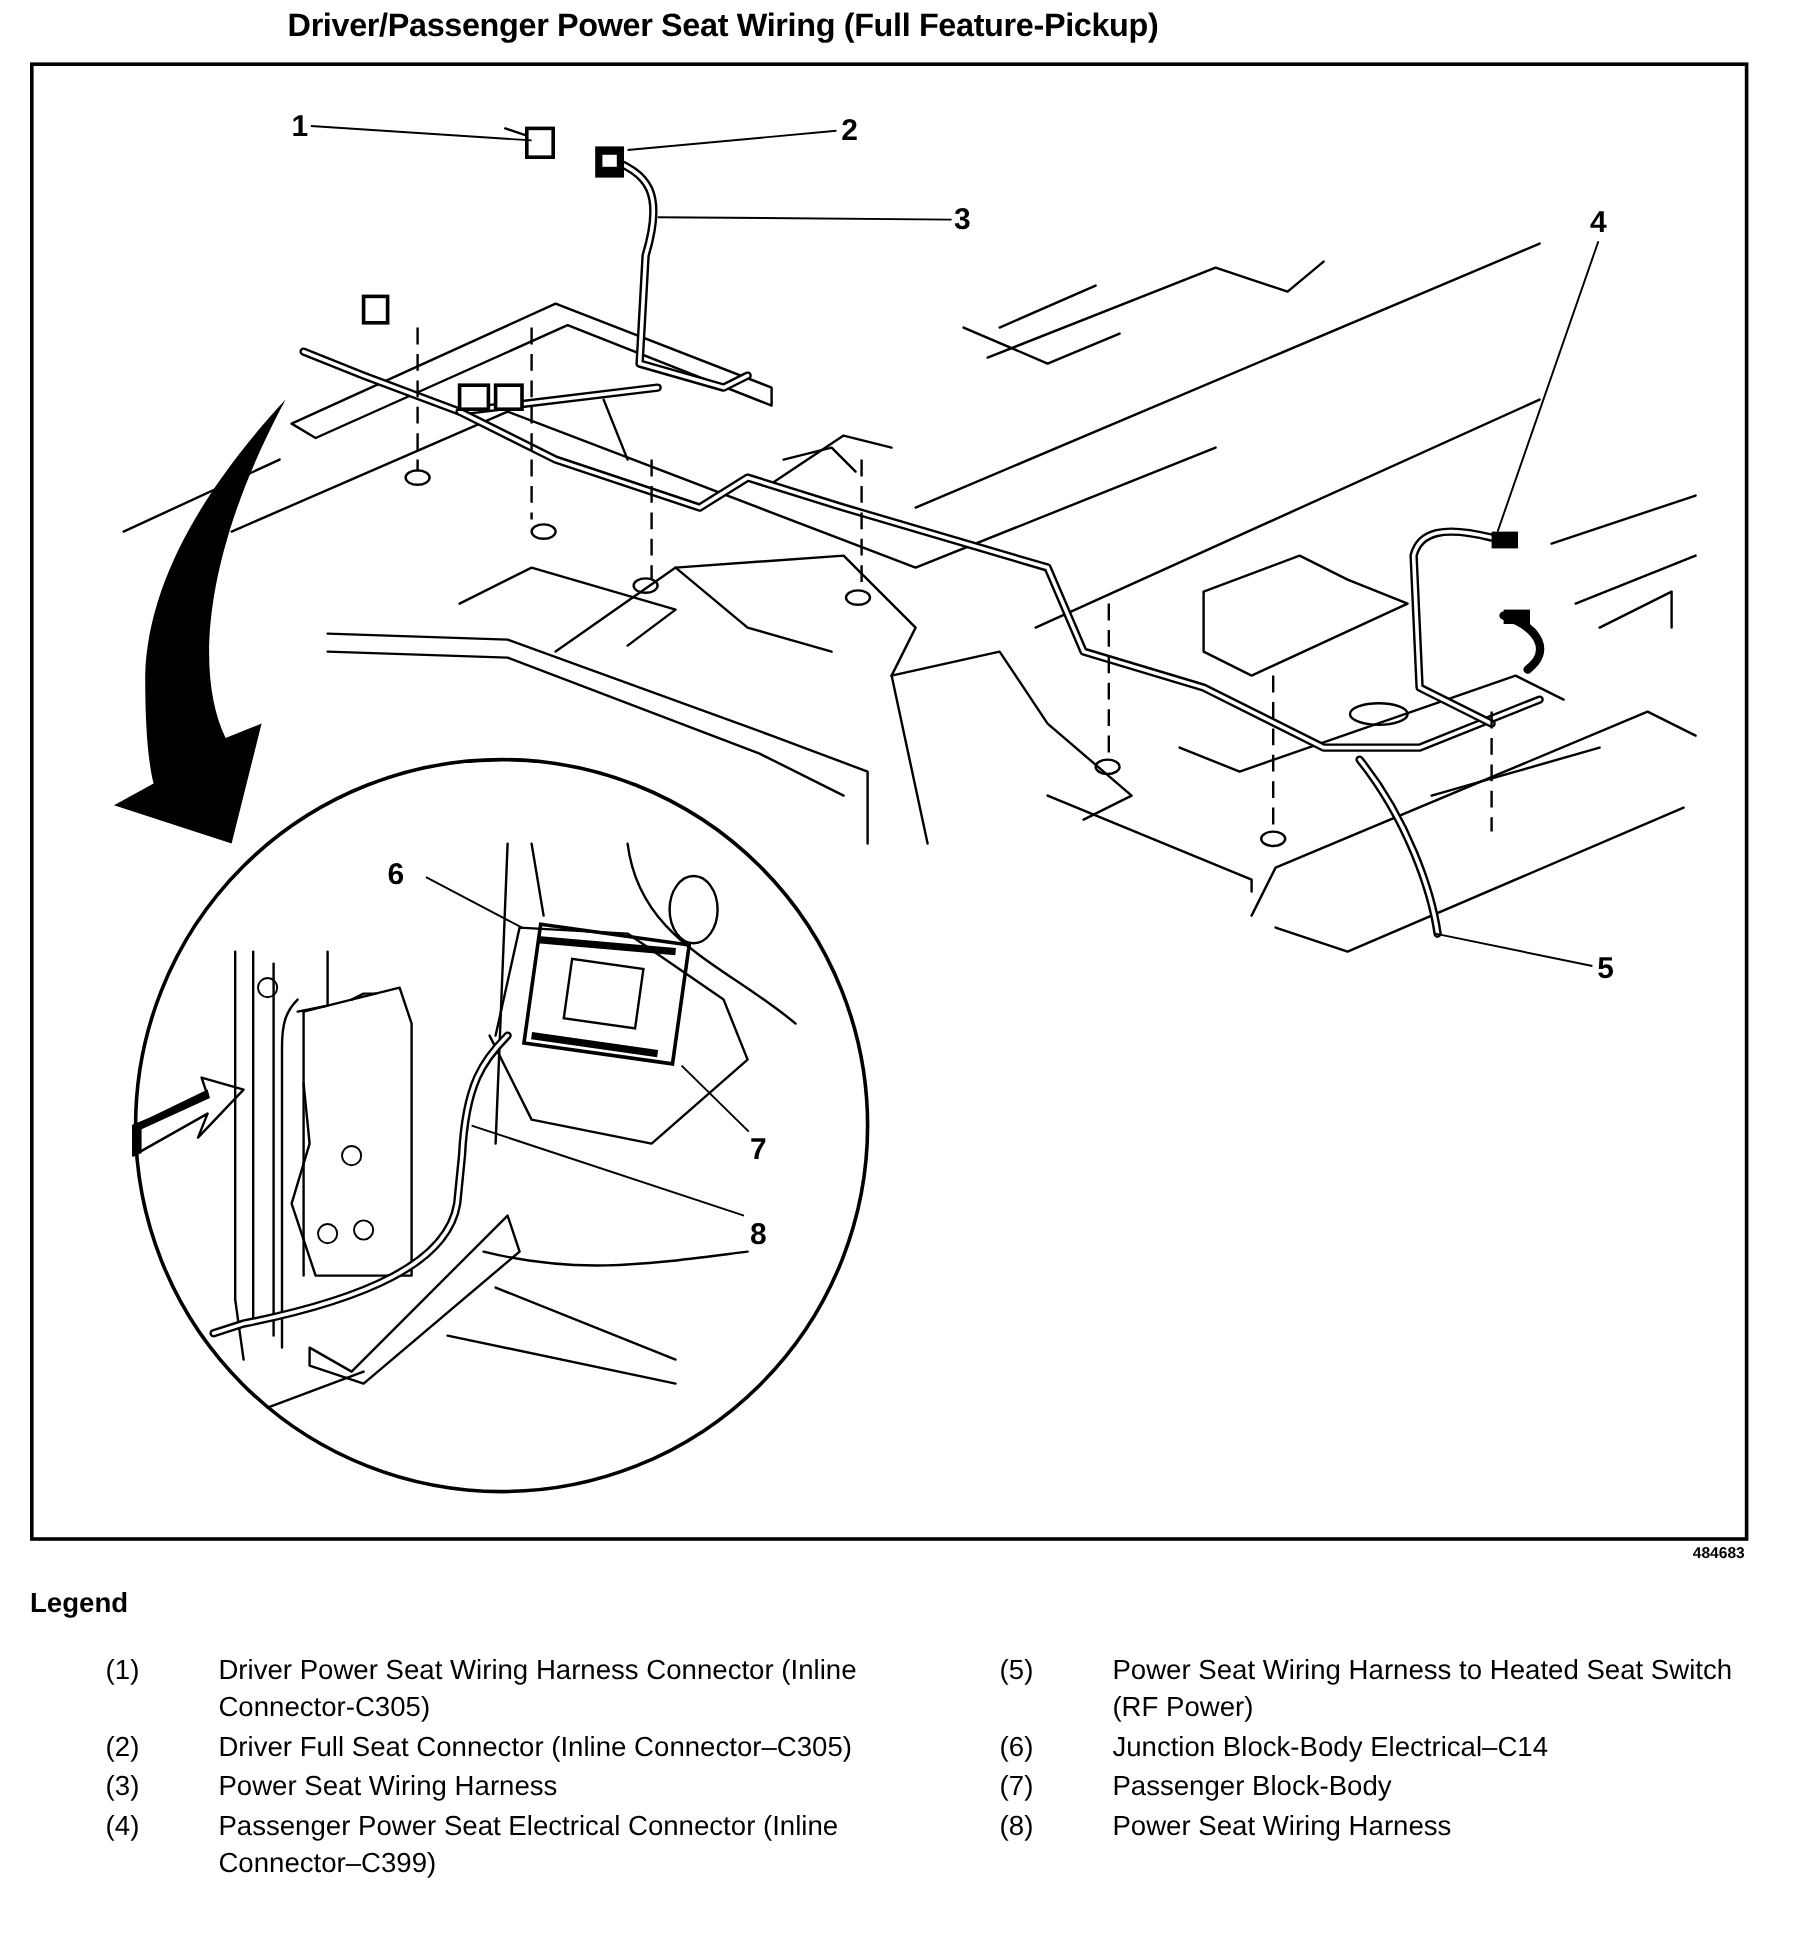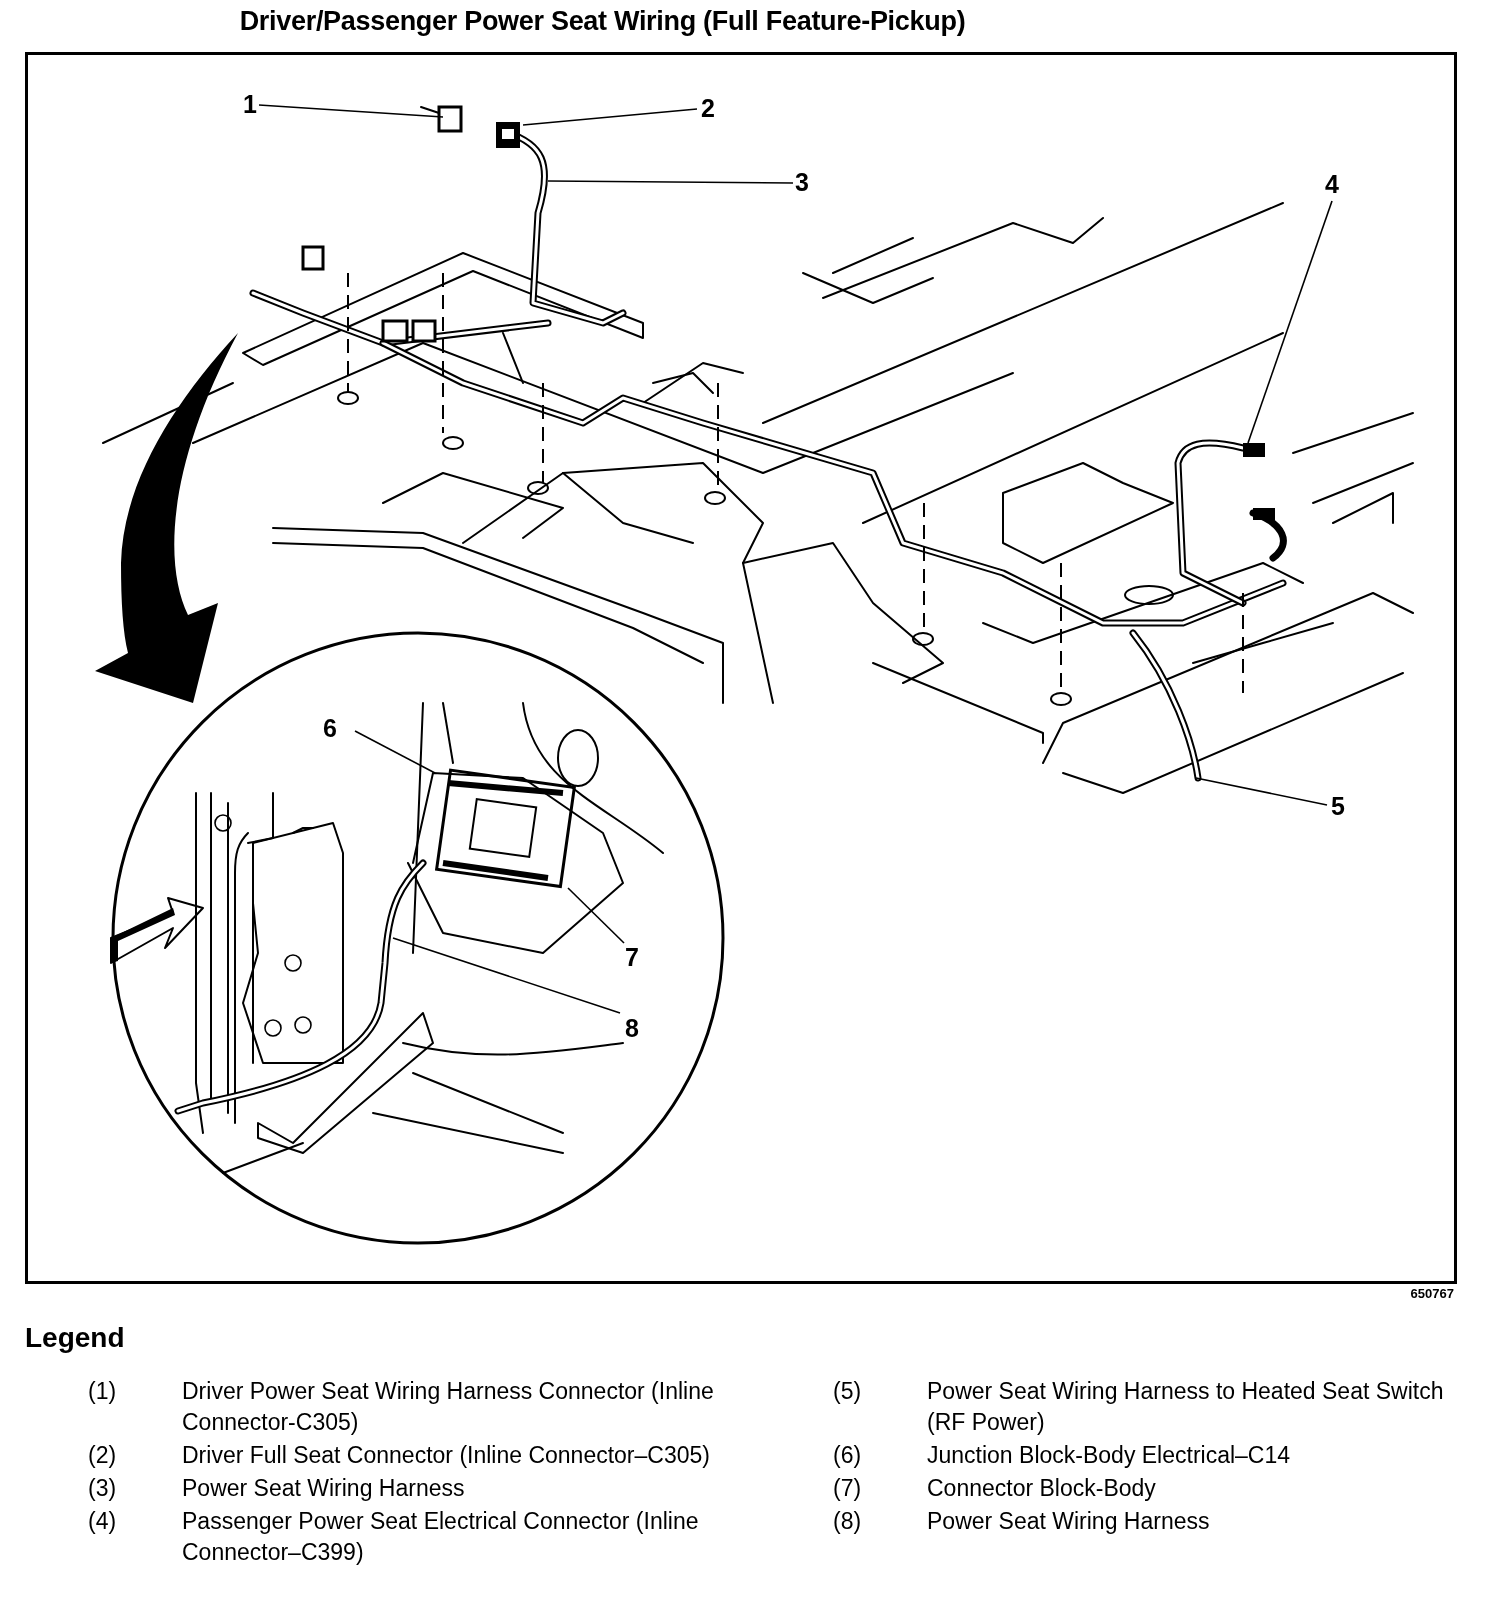--- a/index.html
+++ b/index.html
@@ -1,21 +1,21 @@
 <!DOCTYPE html>
 <html><head>
   <meta charset="utf-8">
   <style>
     html, body { margin: 0; padding: 0; background: #ffffff; }
     body { width: 1504px; height: 1612px; position: relative; overflow: hidden; font-family: "Liberation Sans", sans-serif; color: #000; }
     .title { position: absolute; left: 0; top: 6px; width: 1205px; text-align: center; font-weight: bold; font-size: 27px; letter-spacing: -0.3px; }
     .frame { position: absolute; left: 25px; top: 52px; width: 1426px; height: 1226px; border: 3px solid #000; background: #fff; }
     .frame svg { position: absolute; left: -25px; top: -52px; }
     .figno { position: absolute; right: 50px; top: 1286px; font-size: 13px; font-weight: bold; }
-    .legend-head { position: absolute; left: 25px; top: 1322px; font-weight: bold; font-size: 28px; }
+    .legend-head { position: absolute; left: 25px; top: 1322px; font-weight: bold; font-size: 23px; }
     .legend-col { position: absolute; top: 1376px; font-size: 23px; line-height: 31px; }
     .legend-col.left { left: 88px; width: 640px; }
     .legend-col.right { left: 833px; width: 640px; }
     .legend-item { display: flex; margin-bottom: 2px; }
     .legend-num { width: 58px; flex: none; }
     .legend-text { flex: 1; margin-left: 36px; }
     .callout { font-family: "Liberation Sans", sans-serif; font-weight: bold; font-size: 25px; fill: #000; }
     .ln { stroke: #000; stroke-width: 2; fill: none; stroke-linecap: round; stroke-linejoin: round; }
     .thin { stroke: #000; stroke-width: 1.6; fill: none; }
     .harness { stroke: #000; stroke-width: 7; fill: none; stroke-linecap: round; stroke-linejoin: round; }
@@ -163,21 +163,21 @@
     <text class="callout" x="698" y="114">2</text>
     <text class="callout" x="792" y="188">3</text>
     <text class="callout" x="1322" y="190">4</text>
     <text class="callout" x="1328" y="812">5</text>
     <text class="callout" x="320" y="734">6</text>
     <text class="callout" x="622" y="963">7</text>
     <text class="callout" x="622" y="1034">8</text>
   </svg>
 </div>
 
-<div class="figno">650767</div>
+<div class="figno">484683</div>
 
 <div class="legend-head">Legend</div>
 
 <div class="legend-col left">
   <div class="legend-item">
     <span class="legend-num">(1)</span>
     <span class="legend-text">Driver Power Seat Wiring Harness Connector (Inline Connector-C305)</span>
   </div>
   <div class="legend-item">
     <span class="legend-num">(2)</span>
@@ -197,19 +197,19 @@
   <div class="legend-item">
     <span class="legend-num">(5)</span>
     <span class="legend-text">Power Seat Wiring Harness to Heated Seat Switch (RF Power)</span>
   </div>
   <div class="legend-item">
     <span class="legend-num">(6)</span>
     <span class="legend-text">Junction Block-Body Electrical–C14</span>
   </div>
   <div class="legend-item">
     <span class="legend-num">(7)</span>
-    <span class="legend-text">Connector Block-Body</span>
+    <span class="legend-text">Passenger Block-Body</span>
   </div>
   <div class="legend-item">
     <span class="legend-num">(8)</span>
     <span class="legend-text">Power Seat Wiring Harness</span>
   </div>
 </div>
 
 </body></html>

